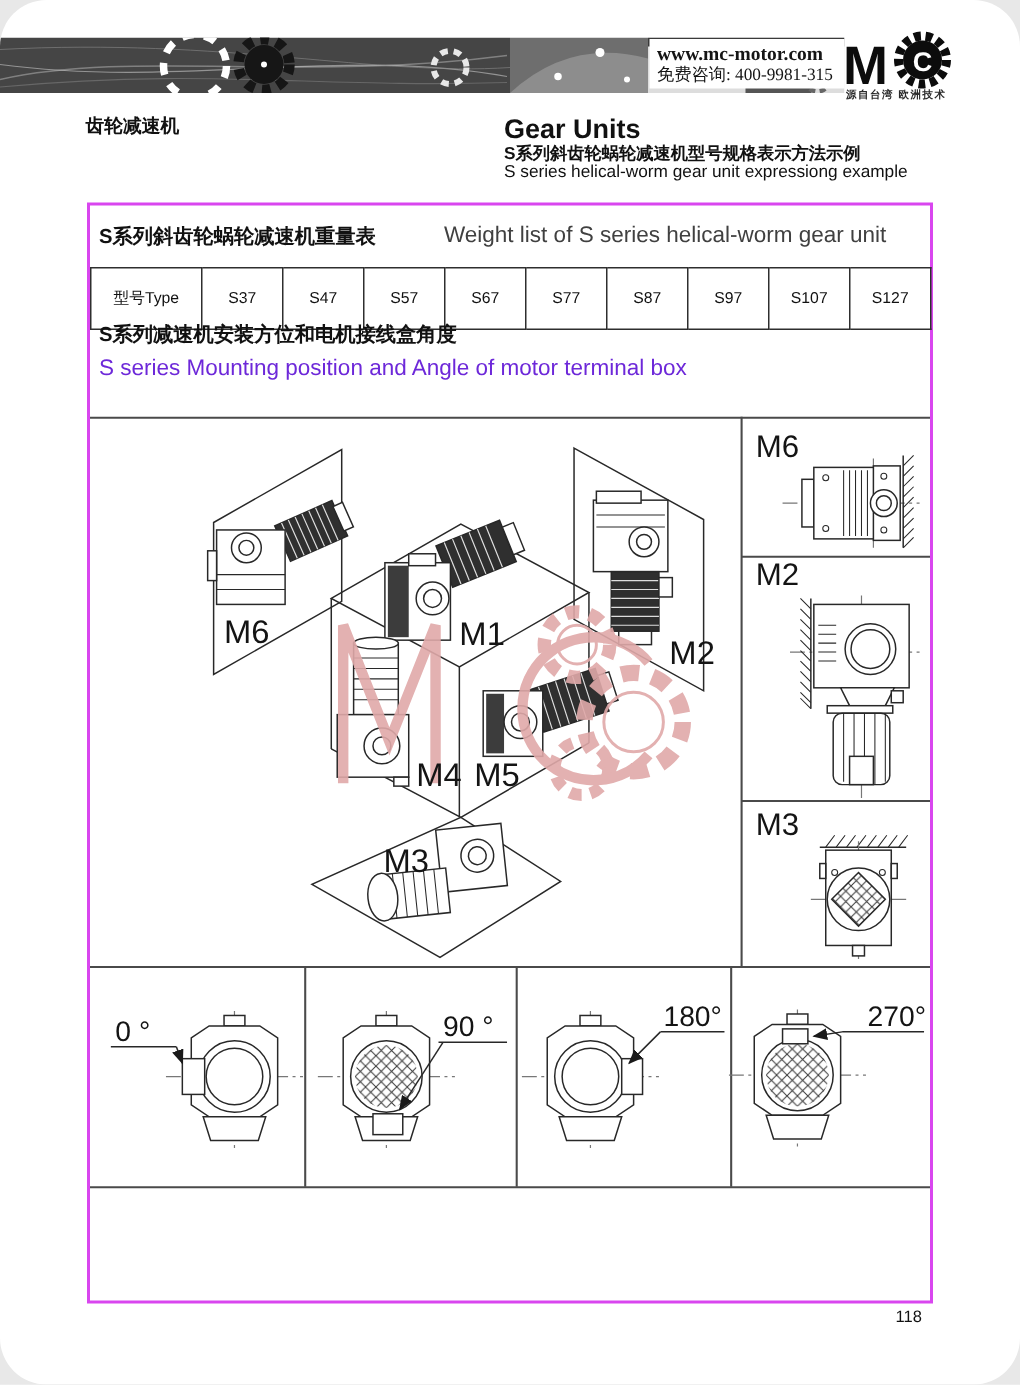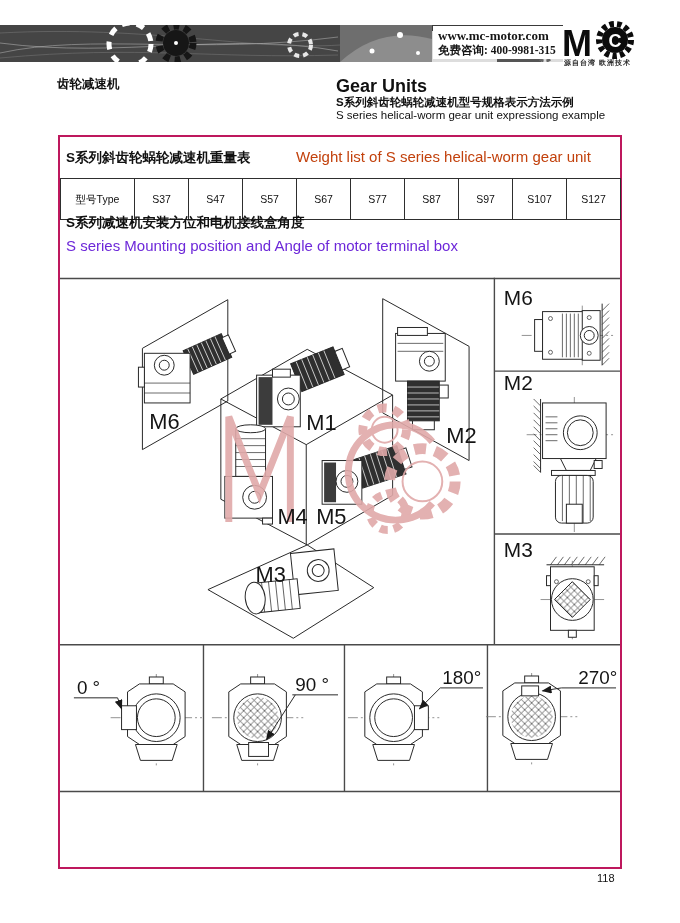--- a/index.html
+++ b/index.html
@@ -1,32 +1,32 @@
 <!DOCTYPE html>
 <html><head>
 <meta charset="utf-8">
 <style>
   html,body{margin:0;padding:0;background:#e8e8e8;}
   .page{position:relative;width:680px;height:923px;background:#fff;
-        font-family:"Liberation Sans",sans-serif;color:#111;overflow:hidden;margin:0 auto;}
+        font-family:"Liberation Sans",sans-serif;color:#111;overflow:hidden;margin:0 auto;border-radius:31px;}
   .abs{position:absolute;}
   
   .contact{position:absolute;left:433px;top:26px;width:130px;height:33px;background:#fff;
            font-family:"Liberation Serif",serif;color:#151515;padding-left:5px;box-sizing:border-box;}
   .contact .l1{font-size:13px;font-weight:bold;line-height:15px;margin-top:2px;}
-  .contact .l2{font-size:11.5px;font-weight:bold;line-height:14px;}
+  .contact .l2{font-size:11.5px;font-weight:normal;line-height:14px;}
   .tagline{position:absolute;left:564px;top:58px;font-size:7px;letter-spacing:1px;color:#2b2b2b;font-weight:bold;}
   .title-cn{position:absolute;left:57px;top:76px;font-size:12.5px;font-weight:bold;text-align:right;}
   .title-en{position:absolute;left:336px;top:76px;font-size:18px;font-weight:bold;}
   .sub-cn{position:absolute;left:336px;top:95px;font-size:11.5px;font-weight:bold;text-align:right;}
   .sub-en{position:absolute;left:336px;top:109px;font-size:11.5px;}
   
-  .main-box{position:absolute;left:58px;top:135px;width:560px;height:730px;border:2px solid #be185d;background:#fff;}
+  .main-box{position:absolute;left:58px;top:135px;width:560px;height:730px;border:2px solid #d946ef;background:#fff;}
   .wt-title-cn{position:absolute;left:6px;top:12px;font-size:13.5px;font-weight:bold;}
-  .wt-title-en{position:absolute;left:236px;top:11px;font-size:15px;color:#c2410c;}
+  .wt-title-en{position:absolute;left:236px;top:11px;font-size:15px;color:#404040;}
   table.wt{position:absolute;left:0;top:41px;border-collapse:collapse;table-layout:fixed;width:560px;}
   table.wt td{border:1px solid #2e2e2e;font-size:10.5px;text-align:center;padding:14px;height:12px;line-height:12px;
               white-space:nowrap;overflow:hidden;}
   .mnt-cn{position:absolute;left:6px;top:77px;font-size:13.5px;font-weight:bold;}
   .mnt-en{position:absolute;left:6px;top:100px;font-size:15px;color:#6d28d9;}
   .diagram{position:absolute;left:0;top:139px;}
   .pagenum{position:absolute;left:597px;top:872px;font-size:11px;color:#111;}
   
   .ln{stroke:#282828;stroke-width:1;fill:none;}
   .lt{stroke:#282828;stroke-width:0.7;fill:none;}

